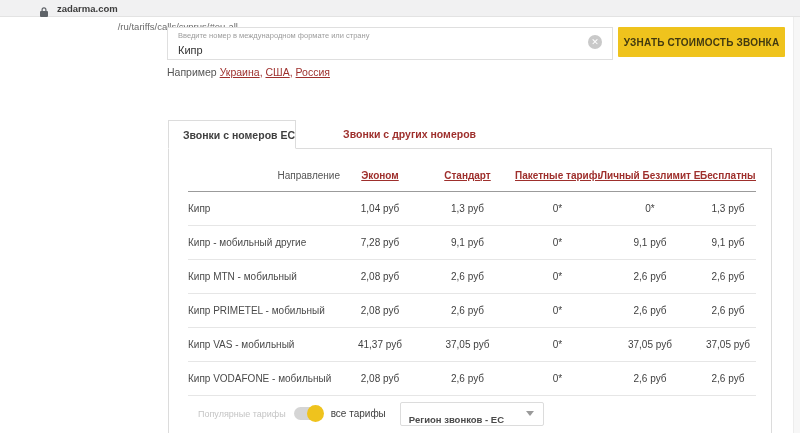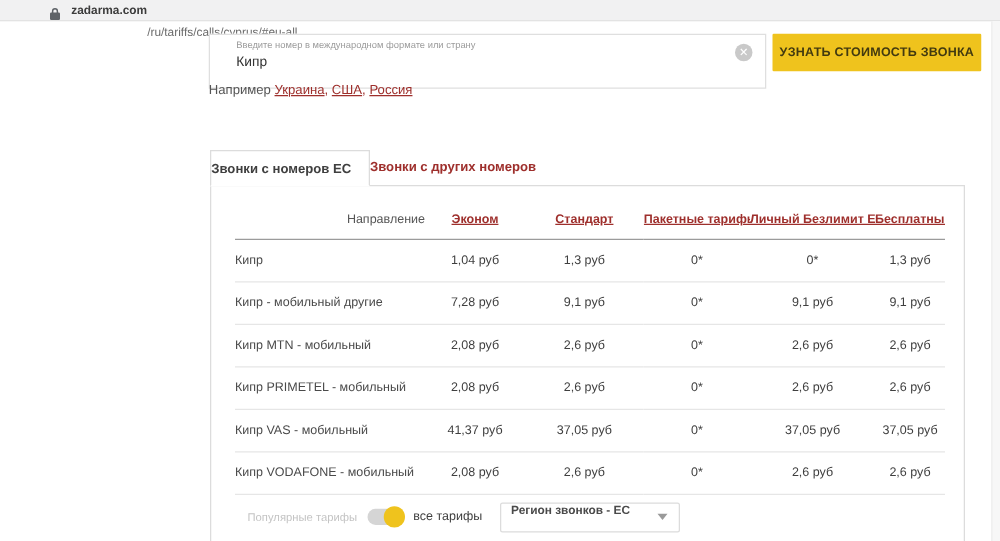--- a/index.html
+++ b/index.html
@@ -13,40 +13,40 @@
             padding-left:40px; cursor:text; }
   #urlbar .lock { width:8px; height:10px; margin-right:9px; display:inline-block; }
   #urlbar .domain { font-size:9.5px; font-weight:bold; color:#3c3c3c; }
   #urlbar .path   { font-size:9.5px; color:#6b6b6b;margin-top:36px; }
 
   
   #scrollbar { left:793px; top:17px; width:7px; height:416px; background:#f7f7f7;
                border-left:1px solid #ededed; }
 
   
-  #search-box { left:167px; top:27px; width:446px; height:44px; background:#fff;
-                border:1px solid #dfdfdf; padding:3px 26px 0 21px; }
+  #search-box { left:167px; top:27px; width:446px; height:33px; background:#fff;
+                border:1px solid #dfdfdf; padding:3px 26px 0 10px; }
   #search-box .float-label { font-size:7.5px; color:#9c9c9c; display:block; line-height:9px; }
   #search-box input { border:none; outline:none; width:100%; font-size:11px; color:#333;
                       font-family:"Liberation Sans", sans-serif; line-height:13px; background:transparent; }
   #clear-btn { left:588px; top:35px; width:14px; height:14px; border-radius:50%;
                background:#c9c9c9; color:#fff; font-size:9px; line-height:14px;
                text-align:center; cursor:pointer; }
   #check-btn { left:618px; top:27px; width:167px; height:30px;
                background:var(--accent-yellow,#efc31d); border:none; cursor:pointer;
                font-family:"Liberation Sans", sans-serif; font-size:10px; font-weight:bold;
                color:#423a10; letter-spacing:.2px; border-radius:1px;text-align:center; }
 
   
   #examples { left:167px; top:66px; font-size:10.5px; color:#555; }
   #examples a { color:var(--link-red,#9e2f2c); text-decoration:underline; cursor:pointer;text-align:right; }
   #examples .sep { color:var(--link-red,#9e2f2c); }
 
   
-  .tab { top:120px; height:29px; line-height:28px; text-align:left;
+  .tab { top:120px; height:29px; line-height:28px; text-align:right;
          font-size:10.5px; font-weight:bold; cursor:pointer; z-index:2; }
   #tab-active { left:168px; width:128px; background:#fff; color:#3f3f3f;
                 border:1px solid #dcdcdc; border-bottom:1px solid #fff; }
   #tab-inactive { left:296px; width:180px; color:var(--link-red,#9e2f2c); }
   #panel { left:168px; top:148px; width:604px; height:285px; background:#fff;
            border:1px solid #dcdcdc; border-bottom:none; z-index:1; }
 
   
   #tariffs { border-collapse:collapse; table-layout:fixed; width:568px;
              margin:12px 0 0 19px; }
@@ -63,21 +63,21 @@
   #panel-footer { position:absolute; left:12px; bottom:0; width:100%; height:39px;
                   display:flex; align-items:center; padding-left:17px; }
   #popular-label { font-size:9px; color:#c4c4c4; }
   #toggle { position:relative; width:28px; height:13px; border-radius:7px;
             background:#d5d5d5; margin:0 9px 0 8px; cursor:pointer; flex:none; }
   #toggle .knob { position:absolute; right:-2px; top:-2px; width:17px; height:17px;
                   border-radius:50%; background:var(--accent-yellow,#efc31d); }
   #all-label { font-size:10px; color:#3f3f3f; }
   #region-select { position:relative; width:144px; height:24px; border:1px solid #dcdcdc;
                    border-radius:2px; margin-left:14px; background:#fff; cursor:pointer;
-                   display:flex; align-items:flex-start; padding-left:8px; }
+                   display:flex; align-items:flex-end; padding-left:8px; }
   #region-select .val { font-size:9.5px; color:#4a4a4a; font-weight:bold; }
   #region-select .arrow { position:absolute; right:9px; top:8px; width:0; height:0;
                           border-left:4px solid transparent; border-right:4px solid transparent;
                           border-top:5px solid #9a9a9a; }
 </style>
 </head>
 <body>
 
 <div id="urlbar" class="abs">
   <span class="lock">

